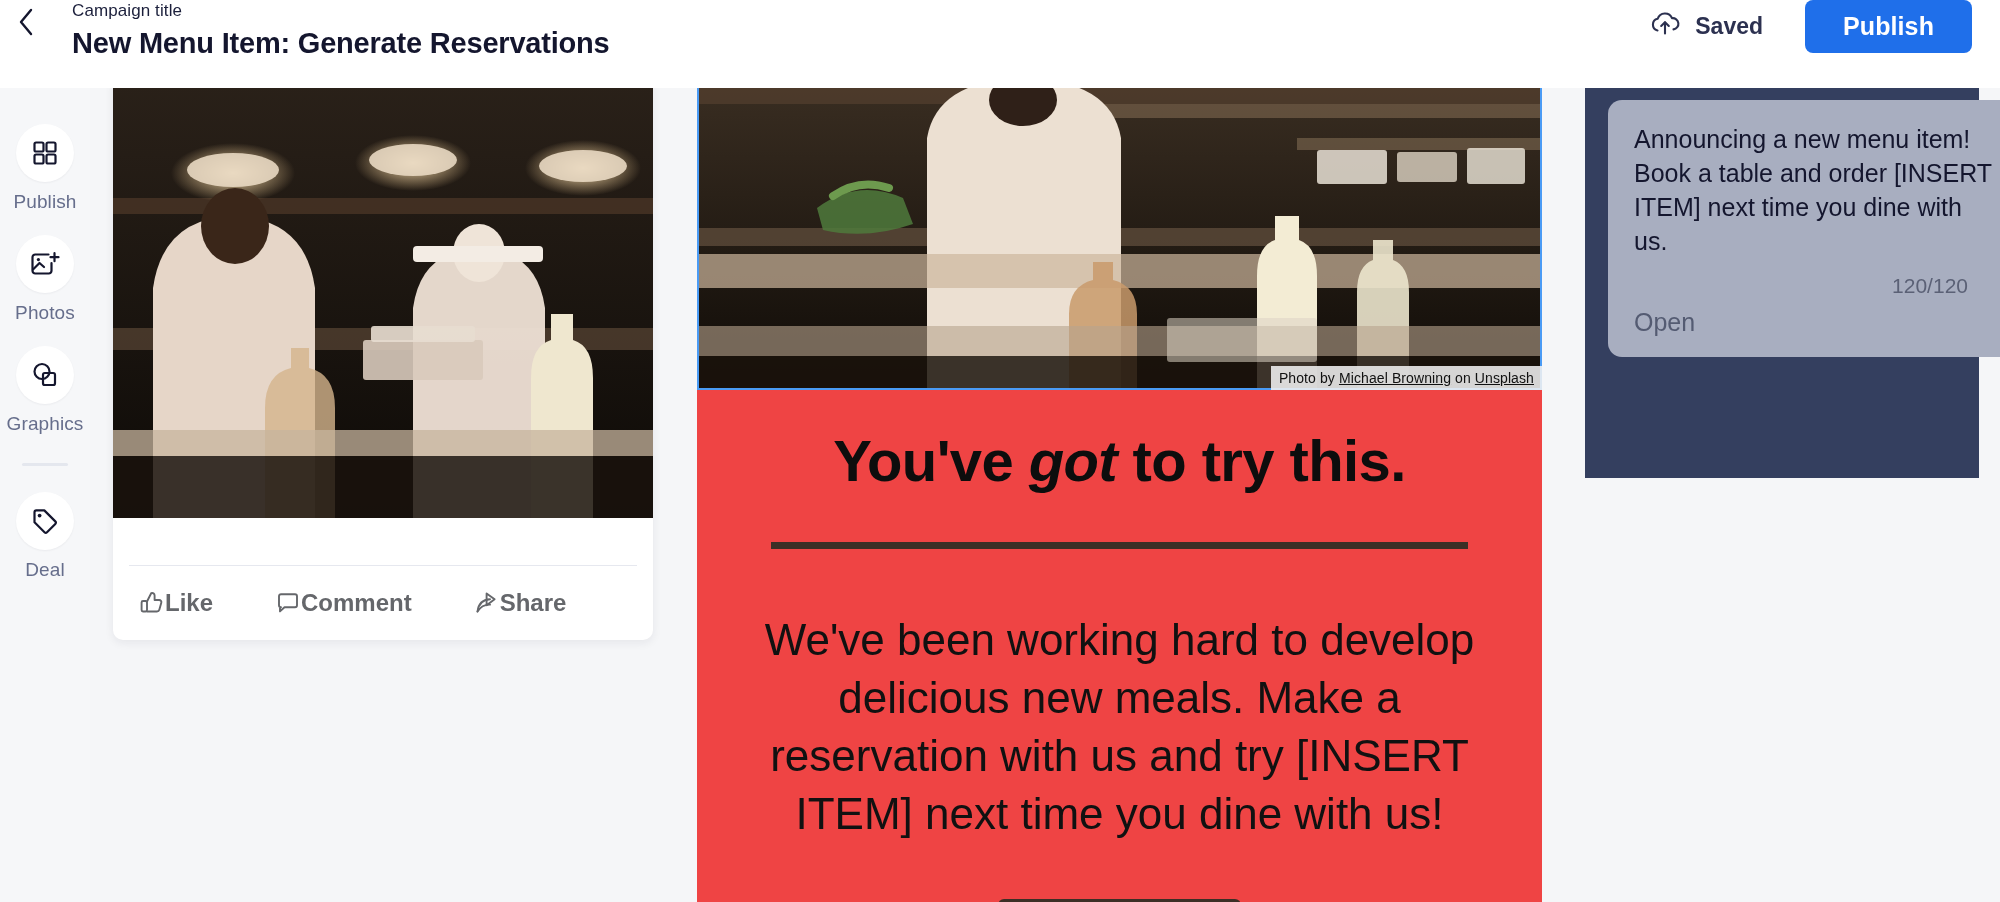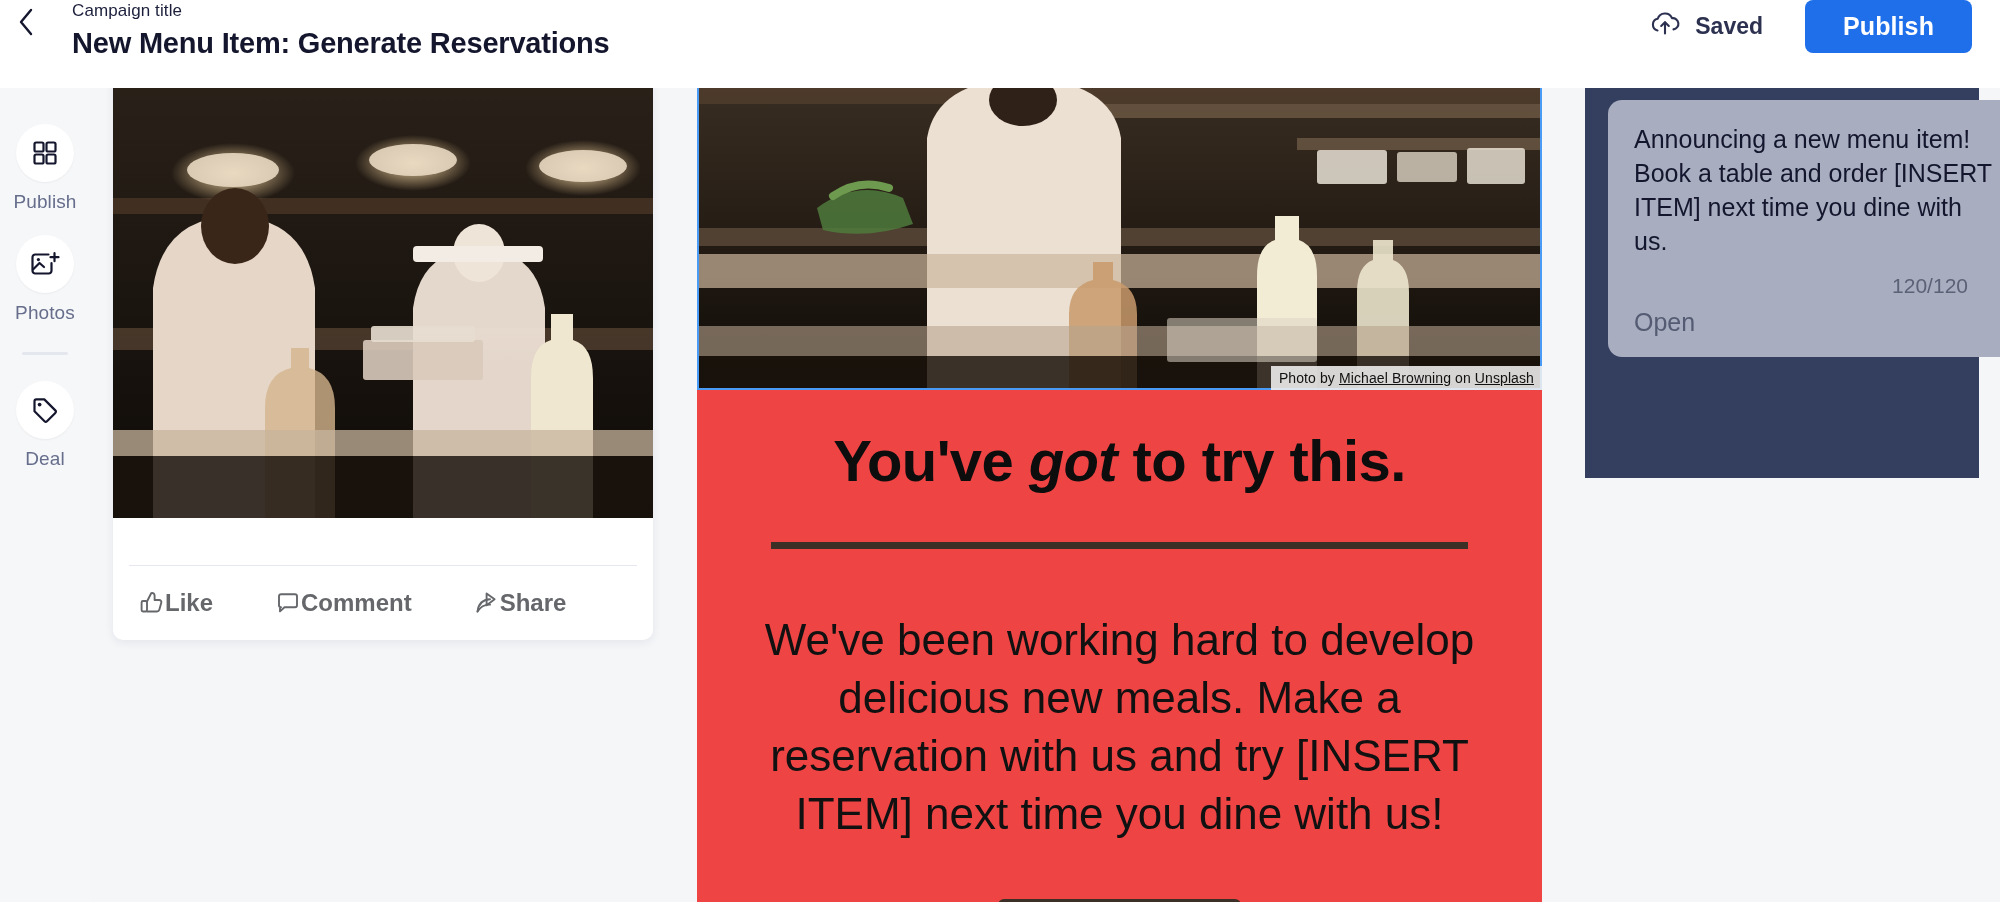--- a/index.html
+++ b/index.html
@@ -240,20 +240,29 @@
       <svg width="30" height="28" viewBox="0 0 30 28" fill="none">
         <path d="M18.5 4.5H5.2A2.7 2.7 0 0 0 2.5 7.2v13.6A2.7 2.7 0 0 0 5.2 23.5h13.6a2.7 2.7 0 0 0 2.7-2.7V13" stroke="#14162e" stroke-width="2.2" stroke-linecap="round"></path>
         <path d="M3 19.5 L9.5 13 L14 17" stroke="#14162e" stroke-width="2.2" stroke-linecap="round" stroke-linejoin="round"></path>
         <circle cx="8.4" cy="9.6" r="1.6" fill="#14162e"></circle>
         <path d="M24.5 3.2v8M20.5 7.2h8" stroke="#14162e" stroke-width="2.2" stroke-linecap="round"></path>
       </svg>
     </div>
     <div class="rail-label">Photos</div>
   </div>
 
+  <div class="rail-item">
+    <div class="rail-icon">
+      <svg width="28" height="28" viewBox="0 0 28 28" fill="none">
+        <circle cx="11" cy="10.5" r="7.5" stroke="#14162e" stroke-width="2.2"></circle>
+        <rect x="12" y="12" width="12" height="12" rx="1.8" stroke="#14162e" stroke-width="2.2"></rect>
+      </svg>
+    </div>
+    <div class="rail-label">Graphics</div>
+  </div>
 
 
   <div class="rail-sep"></div>
 
   <div class="rail-item">
     <div class="rail-icon">
       <svg width="28" height="28" viewBox="0 0 28 28" fill="none">
         <path d="M3.5 13.2V5.2a1.8 1.8 0 0 1 1.8-1.8h8l11 11a1.8 1.8 0 0 1 0 2.5l-8.3 8.3a1.8 1.8 0 0 1-2.5 0l-10-10z" stroke="#14162e" stroke-width="2.2" stroke-linejoin="round"></path>
         <circle cx="8.6" cy="8.6" r="1.9" fill="#14162e"></circle>
       </svg>

